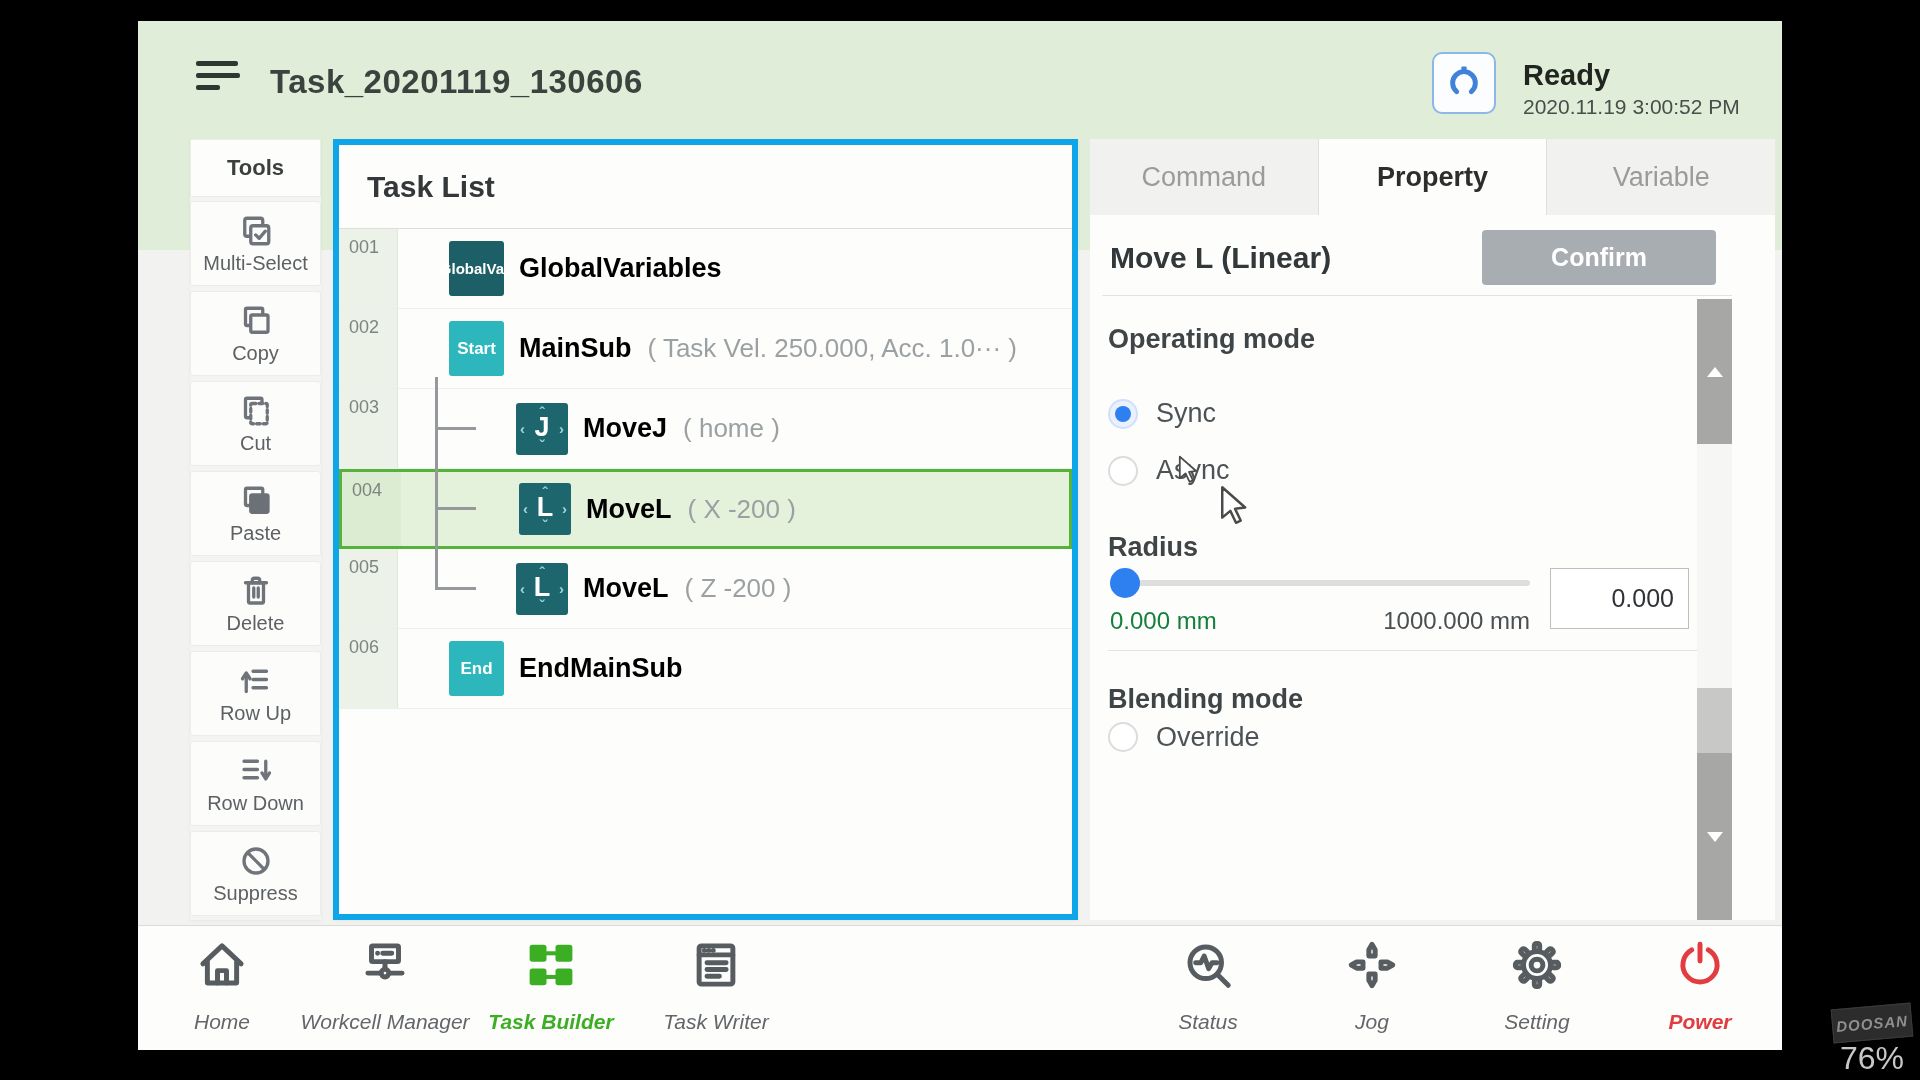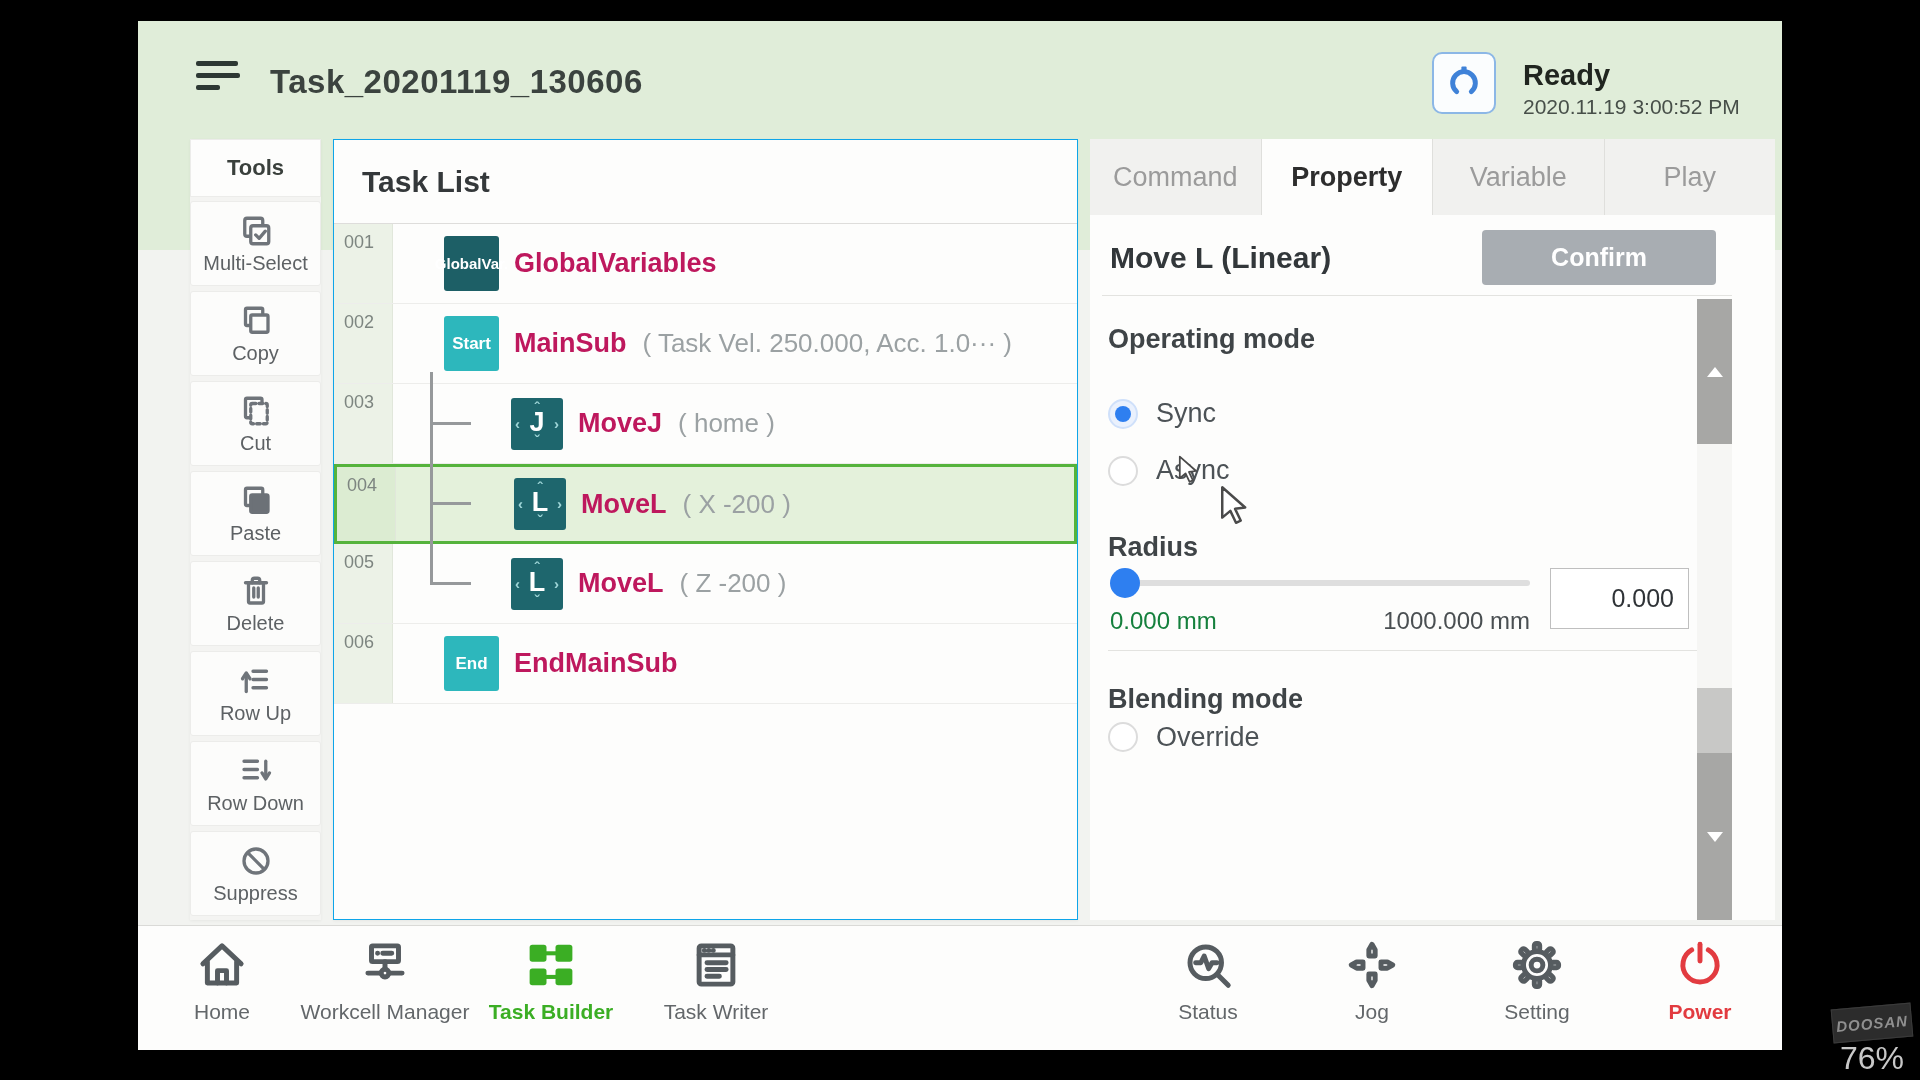--- a/index.html
+++ b/index.html
@@ -19,21 +19,21 @@
   .app-title { position:absolute; left:132px; top:42px; font-size:33px; font-weight:bold;
                color:#3b433f; letter-spacing:0.5px; }
   .status-btn { position:absolute; left:1294px; top:31px; width:64px; height:62px;
                 background:#fbfdfe; border:2px solid #8cb7e6; border-radius:10px;
                 display:flex; align-items:center; justify-content:center; color:#3f82d8; }
   .status-btn svg { width:42px; height:42px; }
   .status-ready { position:absolute; left:1385px; top:38px; font-size:29px; font-weight:bold; color:#20251f; }
   .status-time  { position:absolute; left:1385px; top:74px; font-size:21px; color:#474f49; }
 
   
-  .panel { position:absolute; background:#fdfdfc; border:1px solid #0ea5e9;
+  .panel { position:absolute; background:#fdfdfc; border:6px solid #0ea5e9;
            box-shadow:0 1px 3px rgba(0,0,0,0.05); }
   .tools { left:52px; top:118px; width:131px; height:781px; background:#f4f4f2; border:none; }
   .tools-title { height:58px; background:#fdfdfc; border:1px solid #ececea;
                  display:flex; align-items:center; justify-content:center;
                  font-size:22px; font-weight:bold; color:#3a403c; margin-bottom:4px; }
   .tool-button { height:85px; background:#fcfcfb; border:1px solid #ececea; border-radius:3px;
                  margin:0 0 5px 0; display:flex; flex-direction:column; align-items:center;
                  justify-content:center; cursor:pointer; }
   .tool-icon { width:36px; height:36px; color:#6f747a; }
   .tool-label { font-size:20px; color:#5d6164; margin-top:3px; }
@@ -54,21 +54,21 @@
   .badge.teal { background:#2db7bc; font-size:17px; }
   .move-icon { width:52px; height:52px; margin-left:78px; border-radius:3px; background:#1e666d;
                position:relative; flex:none; }
   .mv-letter { position:absolute; left:0; right:0; top:50%; transform:translateY(-54%);
                text-align:center; color:#fff; font-size:27px; font-weight:bold; }
   .move-icon .c { position:absolute; color:#9fd6d8; font-size:15px; font-weight:bold; line-height:1; }
   .move-icon .u { top:2px; left:50%; transform:translateX(-50%); }
   .move-icon .d { bottom:2px; left:50%; transform:translateX(-50%); }
   .move-icon .l { left:4px; top:50%; transform:translateY(-55%); }
   .move-icon .r { right:4px; top:50%; transform:translateY(-55%); }
-  .row-name { margin-left:15px; font-size:27px; font-weight:bold; color:#be185d; white-space:nowrap; }
+  .row-name { margin-left:15px; font-size:27px; font-weight:bold; color:#000000; white-space:nowrap; }
   .row-params { margin-left:16px; font-size:26px; color:#9ba1a3; white-space:nowrap; }
   .tree-v { position:absolute; left:96px; top:232px; width:3px; height:212px; background:#96999b; }
   .tree-h { position:absolute; left:96px; width:41px; height:3px; background:#96999b; }
   .tree-h.h1 { top:282px; } .tree-h.h2 { top:362px; } .tree-h.h3 { top:442px; }
 
   
   .rightpanel { position:absolute; left:952px; top:118px; width:685px; height:781px; }
   .tabs { position:absolute; left:0; top:0; width:685px; height:76px; display:flex; }
   .tab { flex:1; display:flex; align-items:center; justify-content:center; font-size:27px;
          color:#9b9b9b; background:#f1f1ef; border-right:1px solid #dfdfdc; cursor:pointer; }
@@ -117,21 +117,21 @@
   .cursor { position:absolute; }
   .cursor svg { width:100%; height:100%; }
   .c1 { left:88px; top:240px; width:26px; height:32px; }
   .c2 { left:130px; top:270px; width:36px; height:45px; }
 
   
   .bottomnav { position:absolute; left:0; top:904px; width:1644px; height:125px;
                background:#fdfdfc; border-top:1px solid #dadad7; }
   .nav-item { position:absolute; top:12px; width:190px; text-align:center; cursor:pointer; }
   .nav-icon { width:54px; height:54px; color:#565c60; }
-  .nav-label { font-size:21px; color:#63676a; margin-top:4px; white-space:nowrap; }
+  .nav-label { font-size:21px; color:#63676a; margin-top:14px; white-space:nowrap;font-style:italic; }
   .nav-item.active .nav-icon, .nav-item.active .nav-label { color:#3bae24; font-weight:bold; }
   .nav-item.danger .nav-icon, .nav-item.danger .nav-label { color:#e23b40; font-weight:bold; }
 
   
   .brand { position:absolute; left:1832px; top:1006px; width:80px; height:34px; background:#2c2c2c;
            transform:rotate(-5deg); color:#8f8f8f; font-size:15px; font-weight:bold; font-style:italic;
            display:flex; align-items:center; justify-content:center; letter-spacing:1px;
            border:1px solid #3a3a3a; }
   .percent { position:absolute; left:1840px; top:1040px; font-size:32px; color:#c8c8c8; }
 </style>
@@ -321,21 +321,20 @@
     <div class="tree-h h1"></div>
     <div class="tree-h h2"></div>
     <div class="tree-h h3"></div>
   </div>
 
   <div class="rightpanel">
     <div class="tabs" id="tabs">
         <div class="tab">Command</div>
         <div class="tab active">Property</div>
         <div class="tab">Variable</div>
-        <div class="tab">Play</div>
       </div>
     <div class="rp-body">
       <div class="rp-heading">Move L (Linear)</div>
       <div class="confirm">Confirm</div>
       <div class="divider d1"></div>
 
       <div class="sec-label op">Operating mode</div>
       <div class="options" id="op-options" style="top:170px">
           <div class="radio-row" style="height: 57px;">
             <span class="radio sel">

